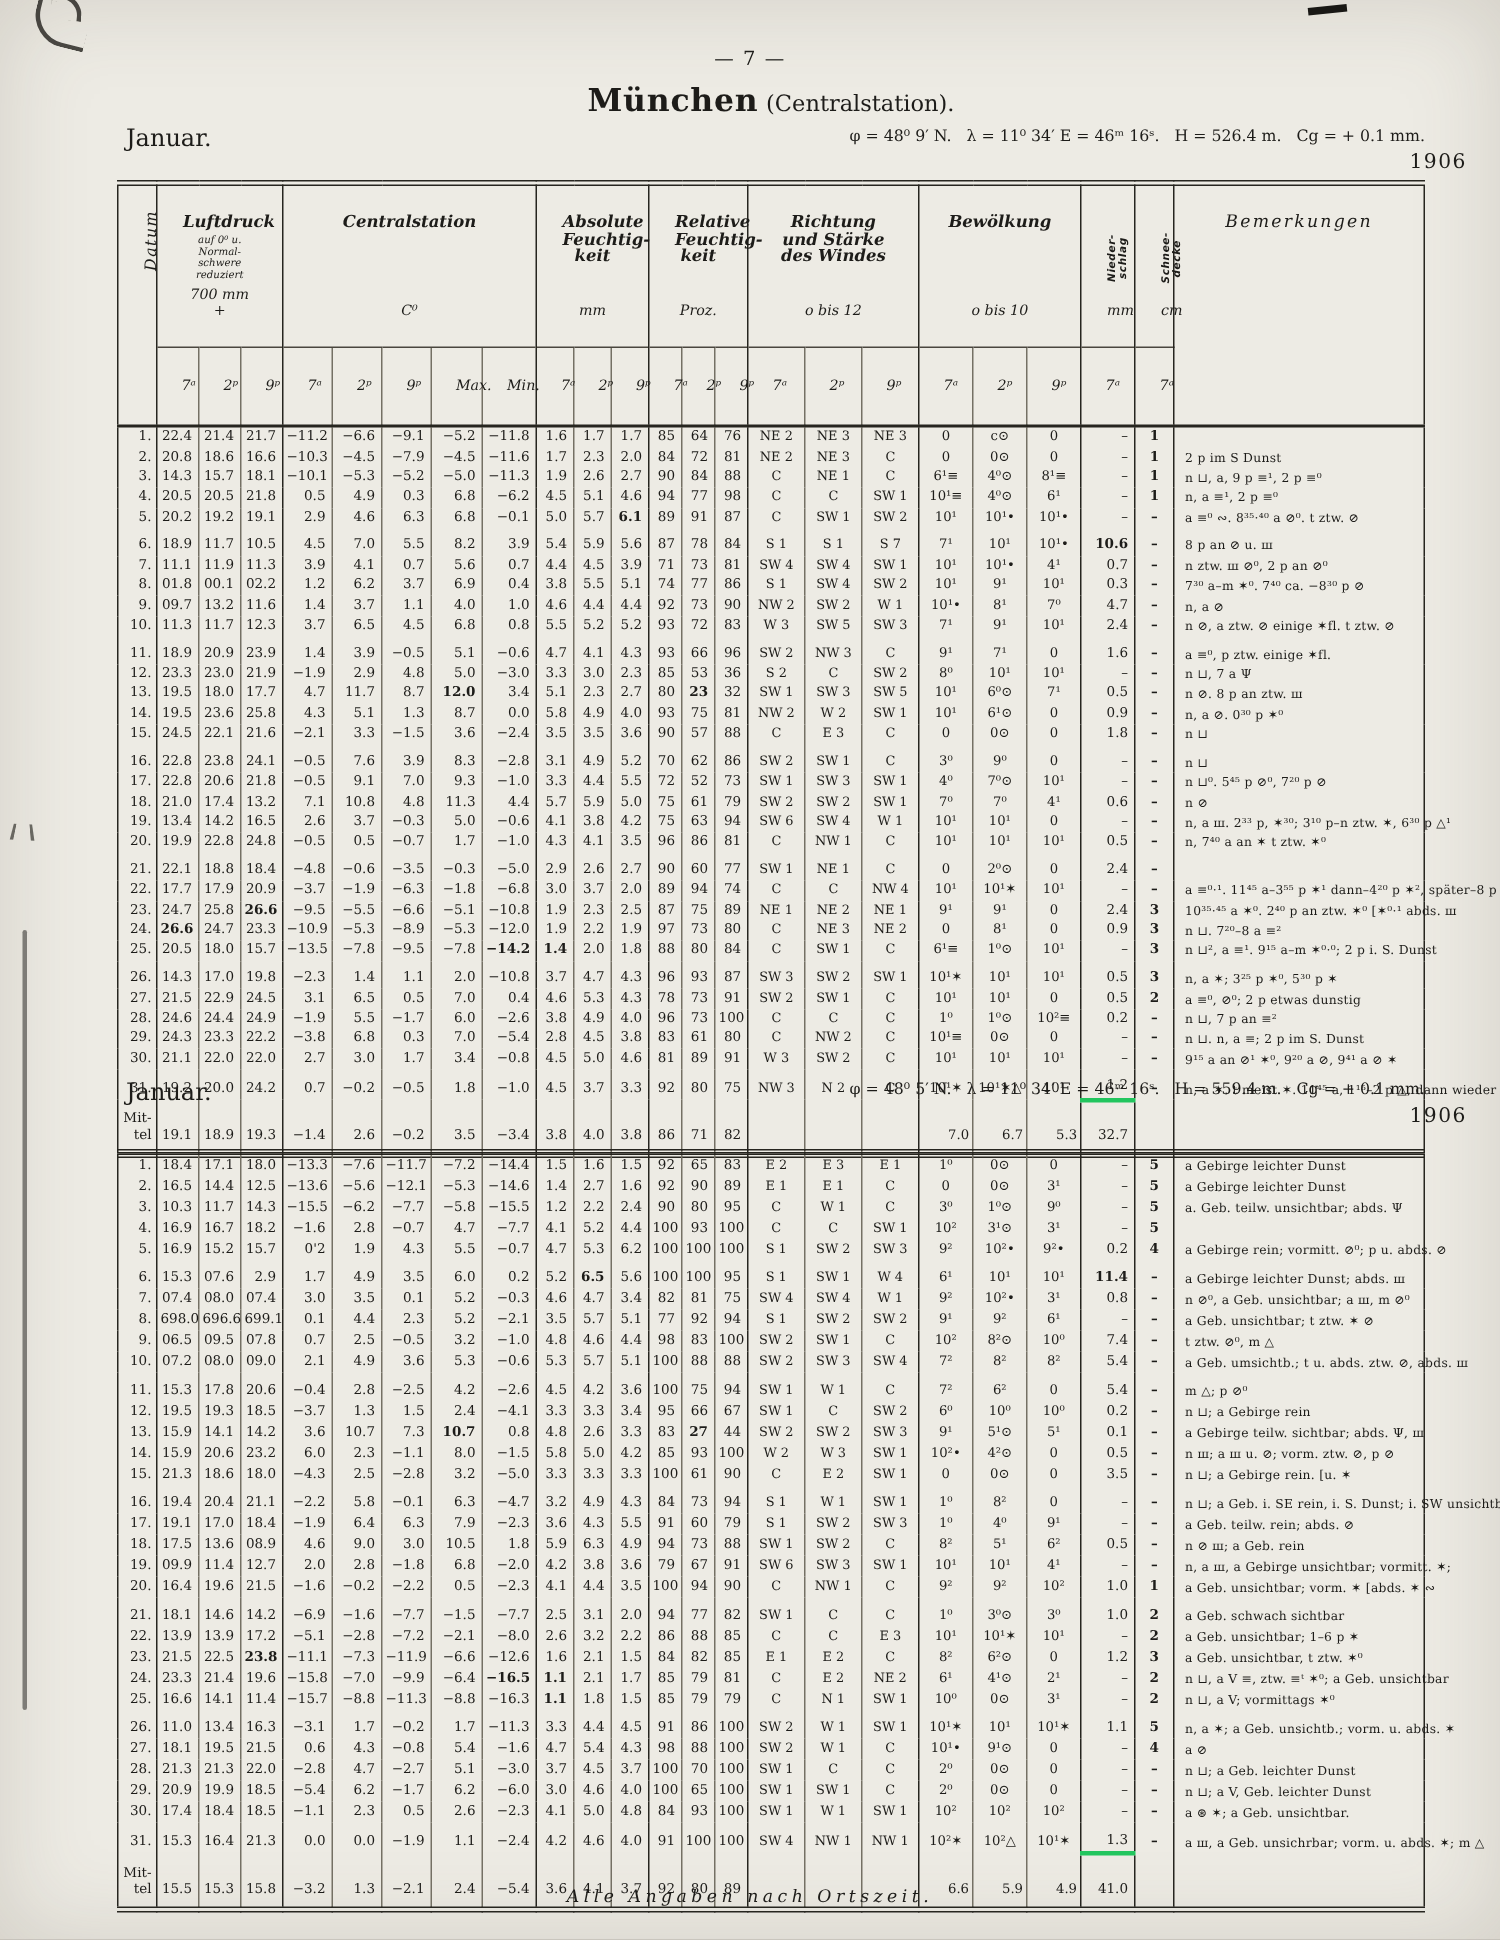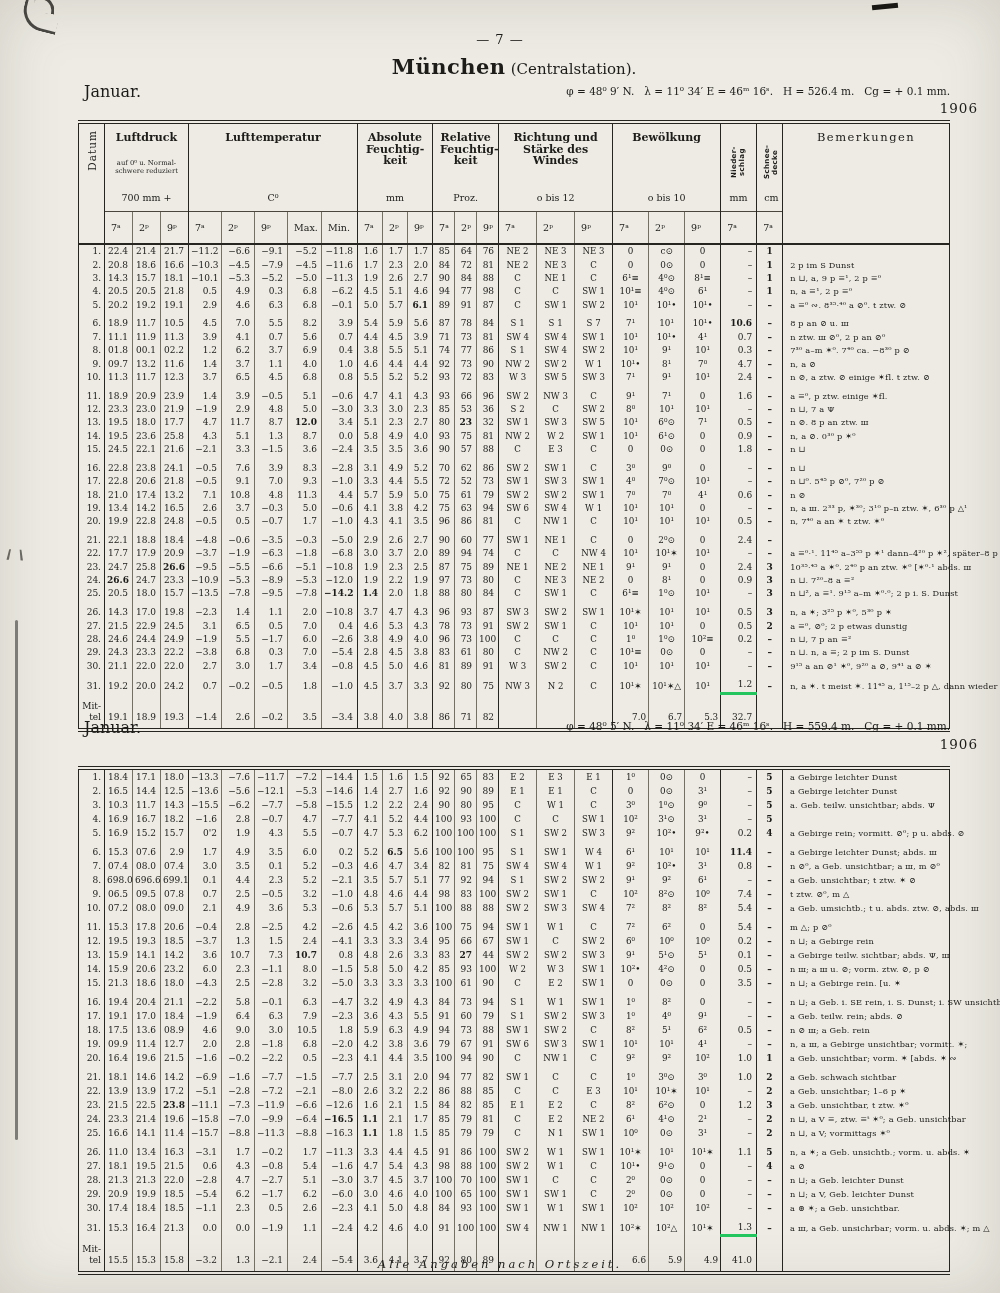--- a/index.html
+++ b/index.html
@@ -32,21 +32,21 @@
 
   table.t{position:absolute;left:78px;border-collapse:collapse;table-layout:fixed;width:872px;
     border:1.6px solid #26251f;border-top:4px double #26251f;border-bottom:4px double #26251f;}
   .t1{top:120px;}
   .t2{top:766px;}
   col.w0{width:26px;} col.wp{width:28px;} col.wt{width:33px;} col.wmx{width:34px;} col.wmn{width:36px;}
   col.wa{width:25px;} col.wr{width:22px;} col.ww{width:38px;} col.wb{width:36px;}
   col.wn{width:36px;} col.ws{width:26px;} col.wbem{width:auto;}
 
   thead{border-bottom:2.6px solid #26251f;}
-  th{font-weight:normal;vertical-align:middle;padding:6px;}
+  th{font-weight:normal;vertical-align:middle;padding:16px;font-style:italic;}
   .hgrp{height:74px;vertical-align:top;}
   .hstack{display:flex;flex-direction:column;justify-content:space-between;height:72px;padding:2px 1px 1px;}
   .hstack .tt{font-size:11px;font-weight:600;line-height:11.5px;text-align:center;}
   .hstack .ss{font-size:6.8px;line-height:7.5px;text-align:center;}
   .hstack .uu{font-size:9.5px;padding-bottom:1px;}
   .vert{writing-mode:vertical-rl;transform:rotate(180deg);margin:0 auto;}
   .vdatum{font-size:10.5px;letter-spacing:1px;}
   .vsmall{font-family:"DejaVu Sans","Liberation Sans",sans-serif;font-weight:bold;font-size:7px;line-height:7.5px;letter-spacing:.4px;}
   th.time{height:19px;font-size:9.5px;border-top:1px solid #4a463e;text-align:left;}
   .hbem{font-size:11.5px;letter-spacing:1.5px;text-align:center;margin-top:16px;}
@@ -123,21 +123,21 @@
         <th class="hgrp c0" rowspan="2"><span class="vert vdatum">Datum</span></th>
         <th class="hgrp c1" colspan="3">
           <div class="hstack">
               <span class="tt">Luftdruck</span>
               <span class="ss">auf 0⁰ u. Normal- schwere reduziert</span>
               <span class="uu">700 mm +</span>
             </div>
           </th>
         <th class="hgrp c4" colspan="5">
           <div class="hstack">
-              <span class="tt">Lufttemperatur</span>
+              <span class="tt">Centralstation</span>
               <span class="uu">C⁰</span>
             </div>
           </th>
         <th class="hgrp c9" colspan="3">
           <div class="hstack">
               <span class="tt">Absolute Feuchtig- keit</span>
               <span class="uu">mm</span>
             </div>
           </th>
         <th class="hgrp c12" colspan="3">

